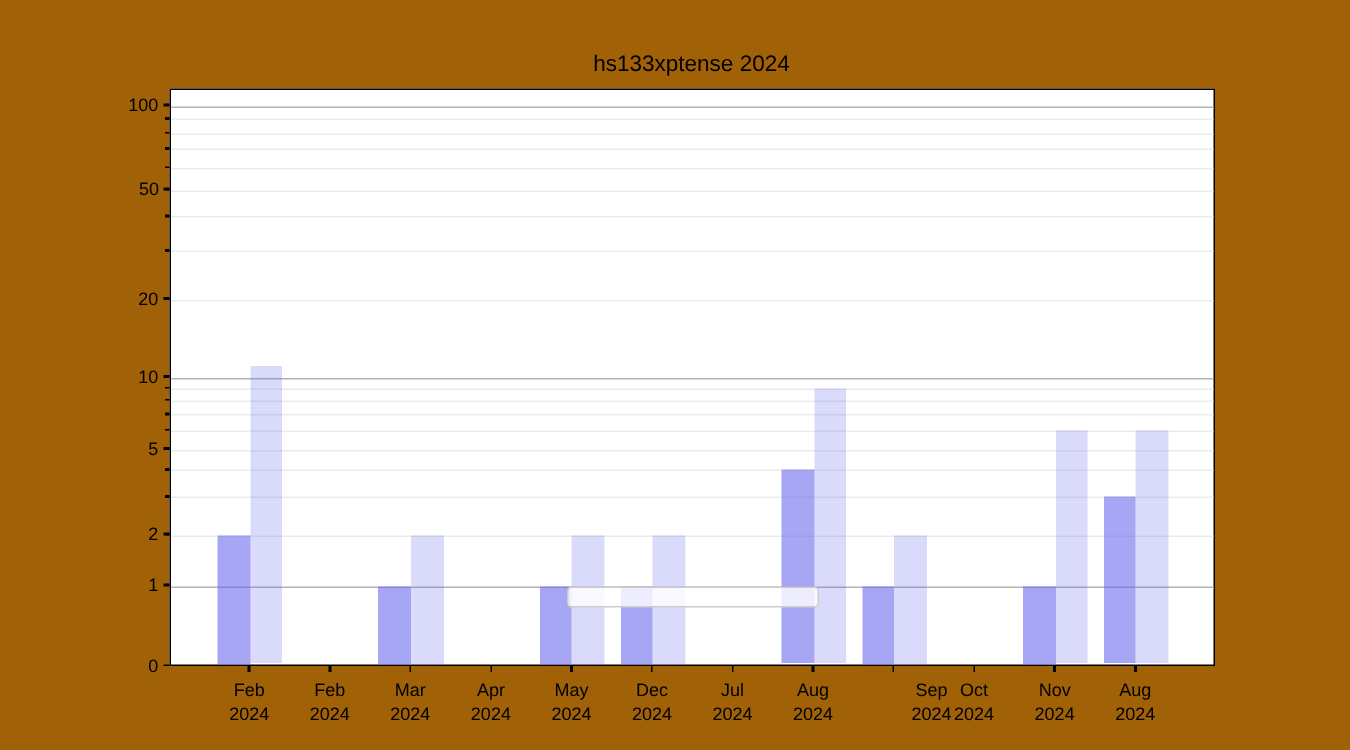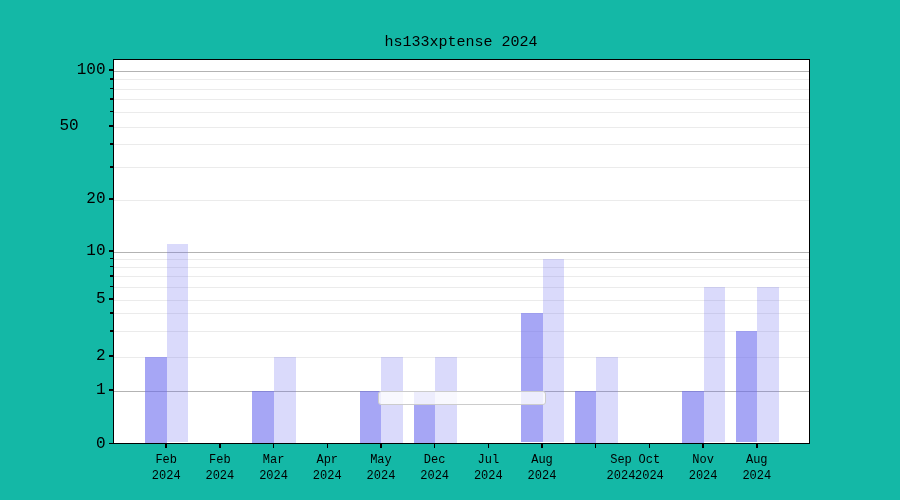--- a/index.html
+++ b/index.html
@@ -1,34 +1,34 @@
 <!DOCTYPE html>
 <html><head>
 <meta charset="utf-8">
 <style>
   html,body{margin:0;padding:0;background:#fff;}
   #canvas{
-    position:relative;width:900px;height:500px;background:#14b8a6;overflow:hidden;
-    font-family:Liberation Mono, monospace;color:#000;
+    position:relative;width:900px;height:500px;background:#a16207;overflow:hidden;
+    font-family:Liberation Sans, sans-serif;color:#000;
   }
   .title{
     position:absolute;left:261px;top:34px;width:400px;text-align:center;
     font-size:15px;color:#000;
   }
   .plot-area{
     position:absolute;left:113px;top:59px;width:697px;height:385px;
     border:1.5px solid #000;box-sizing:border-box;background:#fff;
   }
   .gridline{position:absolute;left:0;right:0;height:1px;z-index:1;}
   .bar{position:absolute;z-index:2;}
   .ytick{position:absolute;width:4px;height:1.5px;background:#000;}
   .ytick.minor{width:2.5px;}
   .xtick{position:absolute;width:1.5px;height:4px;background:#000;}
   .ylabel{
-    position:absolute;width:40px;text-align:right;font-size:16px;
+    position:absolute;width:40px;text-align:right;font-size:12px;
     transform:translateY(-50%);line-height:1;
   }
   .xlabel{
     position:absolute;width:64px;text-align:center;font-size:12px;line-height:1.35;
   }
   .legend{
     position:absolute;left:378px;top:391px;width:168px;box-sizing:border-box;
     border:1px solid #ccc;border-radius:3px;background:rgba(255,255,255,0.8);
     z-index:5;padding:6px 8px 6px 7px;display:flex;flex-direction:column;gap:5px;
   }
@@ -87,21 +87,21 @@
       <div class="ylabel" style="left: 65.5px; top: 390px;">1</div>
       <div class="ytick" style="left: 108.5px; top: 355.25px;"></div>
       <div class="ylabel" style="left: 65.5px; top: 356px;">2</div>
       <div class="ytick" style="left: 108.5px; top: 298.25px;"></div>
       <div class="ylabel" style="left: 65.5px; top: 299px;">5</div>
       <div class="ytick" style="left: 108.5px; top: 250.25px;"></div>
       <div class="ylabel" style="left: 65.5px; top: 251px;">10</div>
       <div class="ytick" style="left: 108.5px; top: 198.25px;"></div>
       <div class="ylabel" style="left: 65.5px; top: 199px;">20</div>
       <div class="ytick" style="left: 108.5px; top: 125.25px;"></div>
-      <div class="ylabel" style="left: 49px; top: 126px; text-align: center;">50</div>
+      <div class="ylabel" style="left: 66px; top: 126px;">50</div>
       <div class="ytick" style="left: 108.5px; top: 69.25px;"></div>
       <div class="ylabel" style="left: 65.5px; top: 70px;">100</div>
       <div class="ytick minor" style="left: 110px; top: 355.5px;"></div>
       <div class="ytick minor" style="left: 110px; top: 330.277px;"></div>
       <div class="ytick minor" style="left: 110px; top: 312.381px;"></div>
       <div class="ytick minor" style="left: 110px; top: 298.5px;"></div>
       <div class="ytick minor" style="left: 110px; top: 285.874px;"></div>
       <div class="ytick minor" style="left: 110px; top: 275.2px;"></div>
       <div class="ytick minor" style="left: 110px; top: 265.953px;"></div>
       <div class="ytick minor" style="left: 110px; top: 257.796px;"></div>

